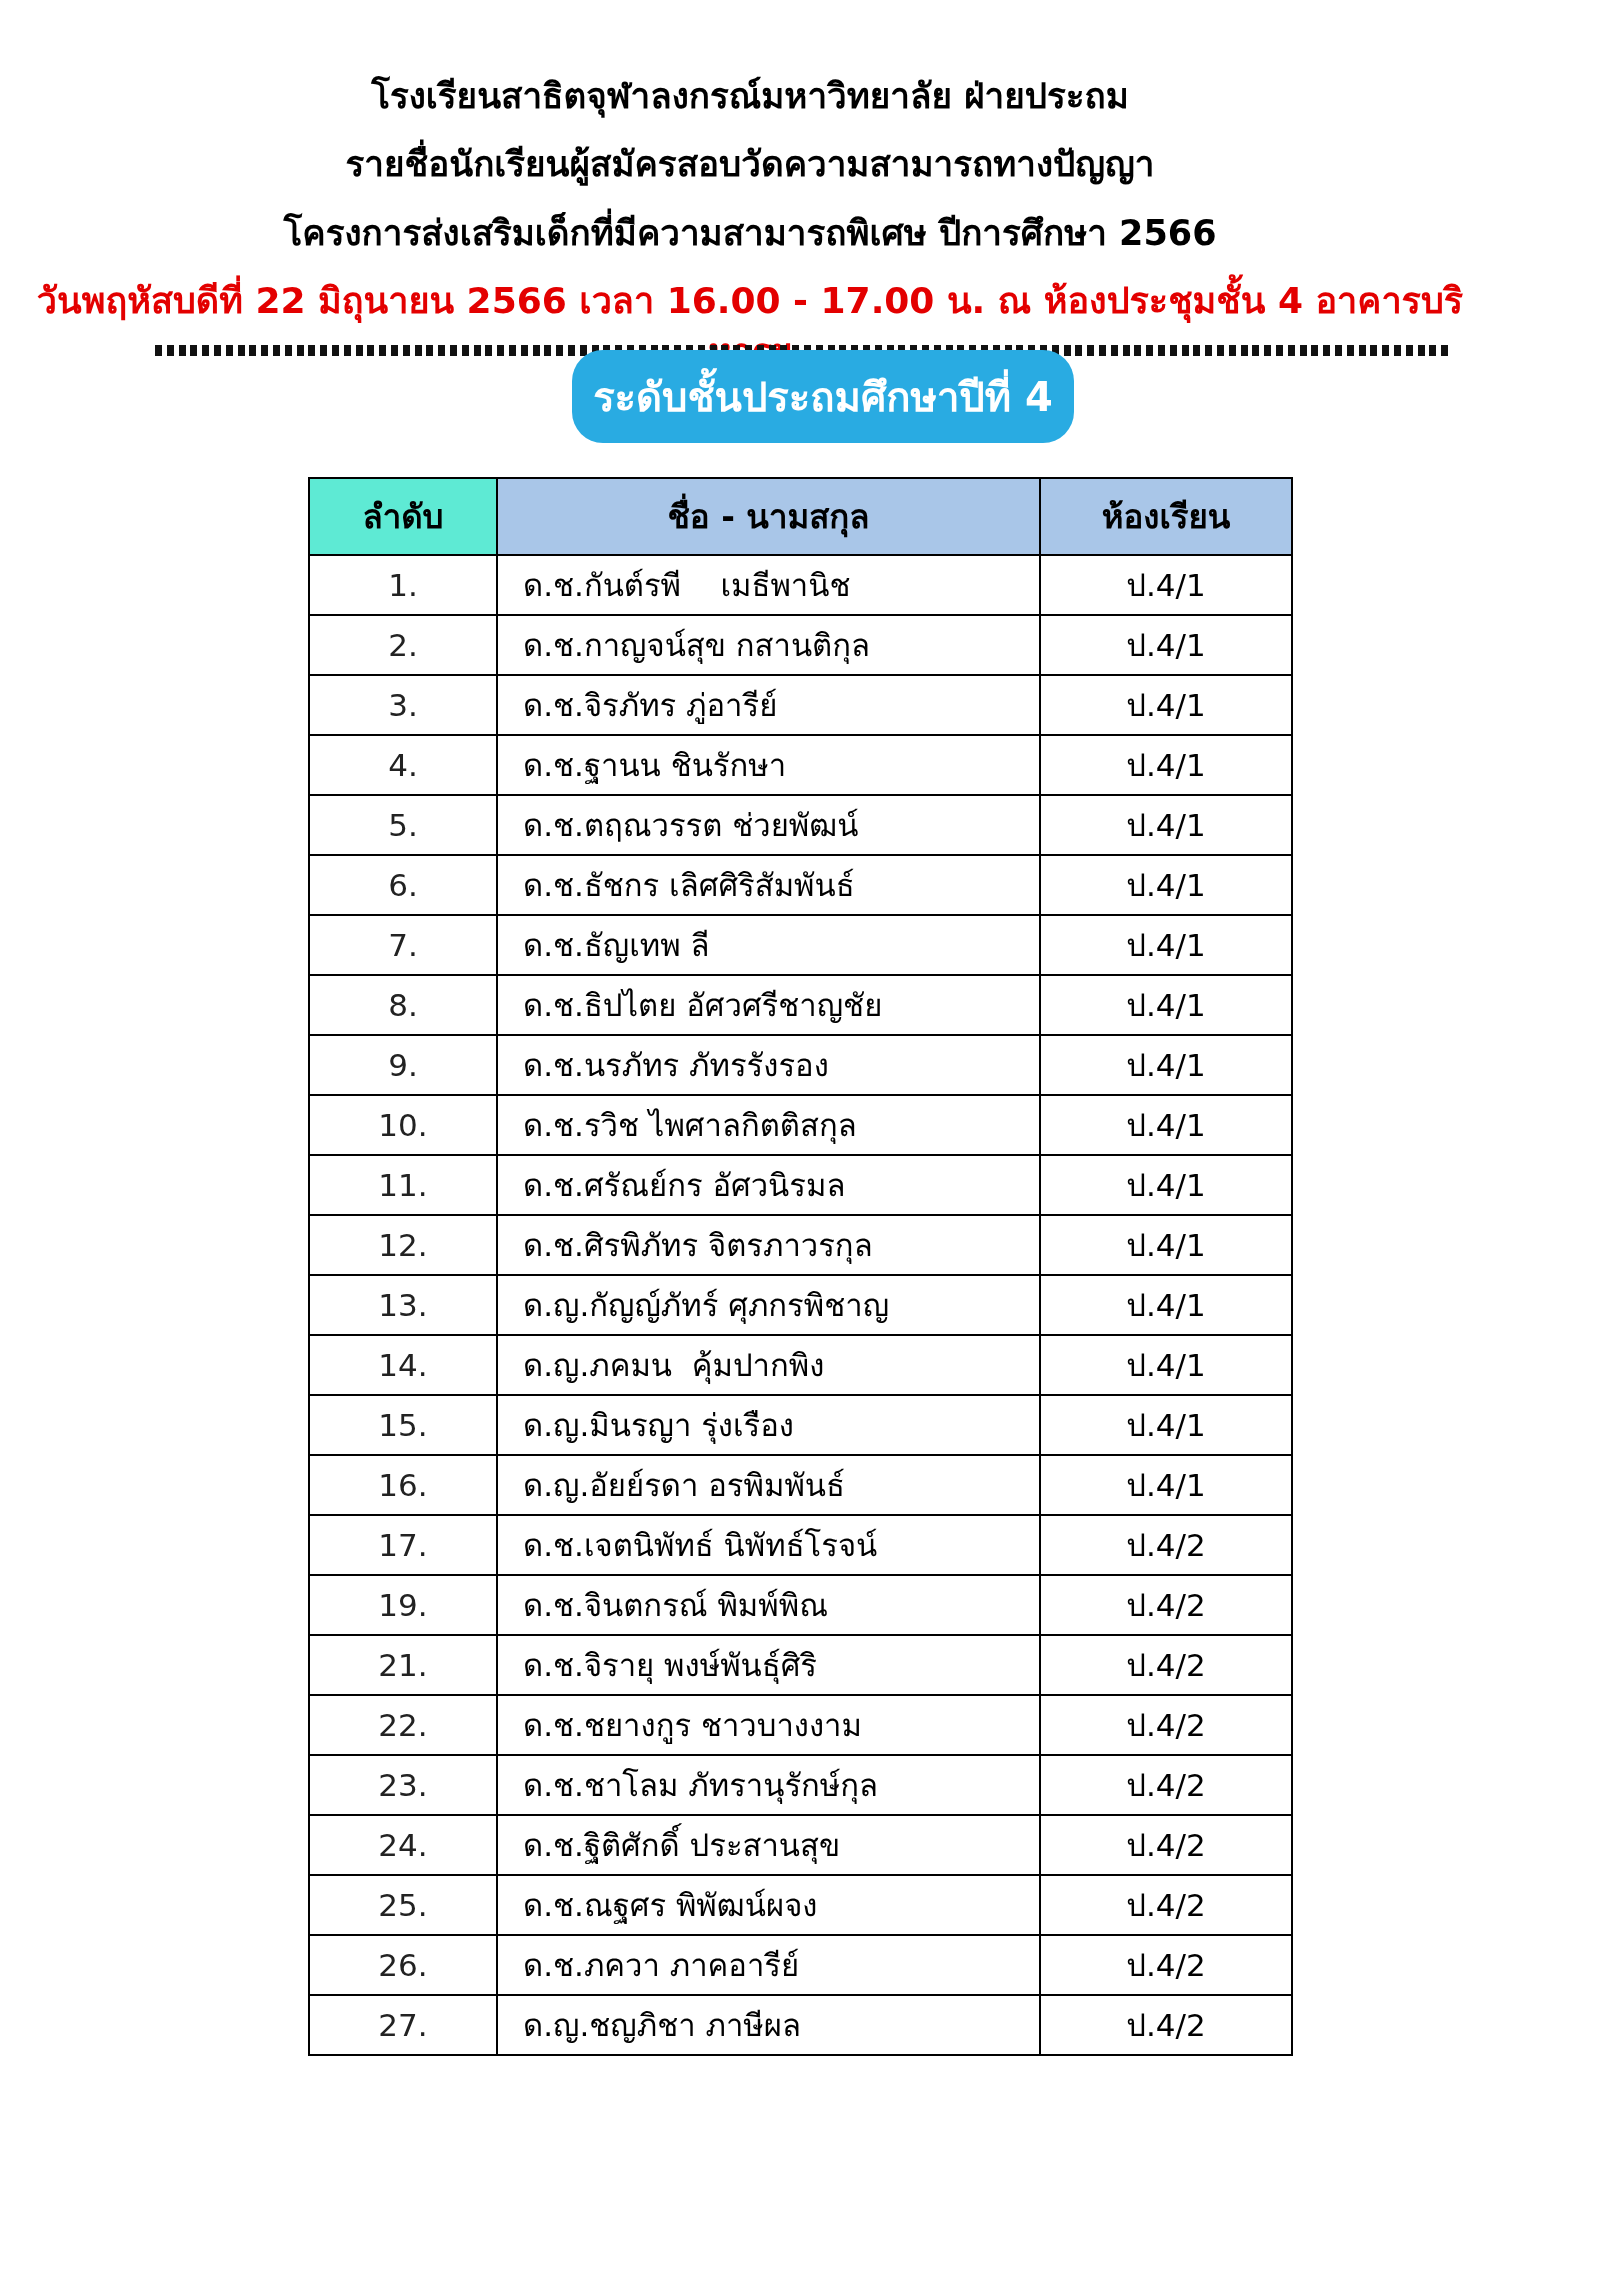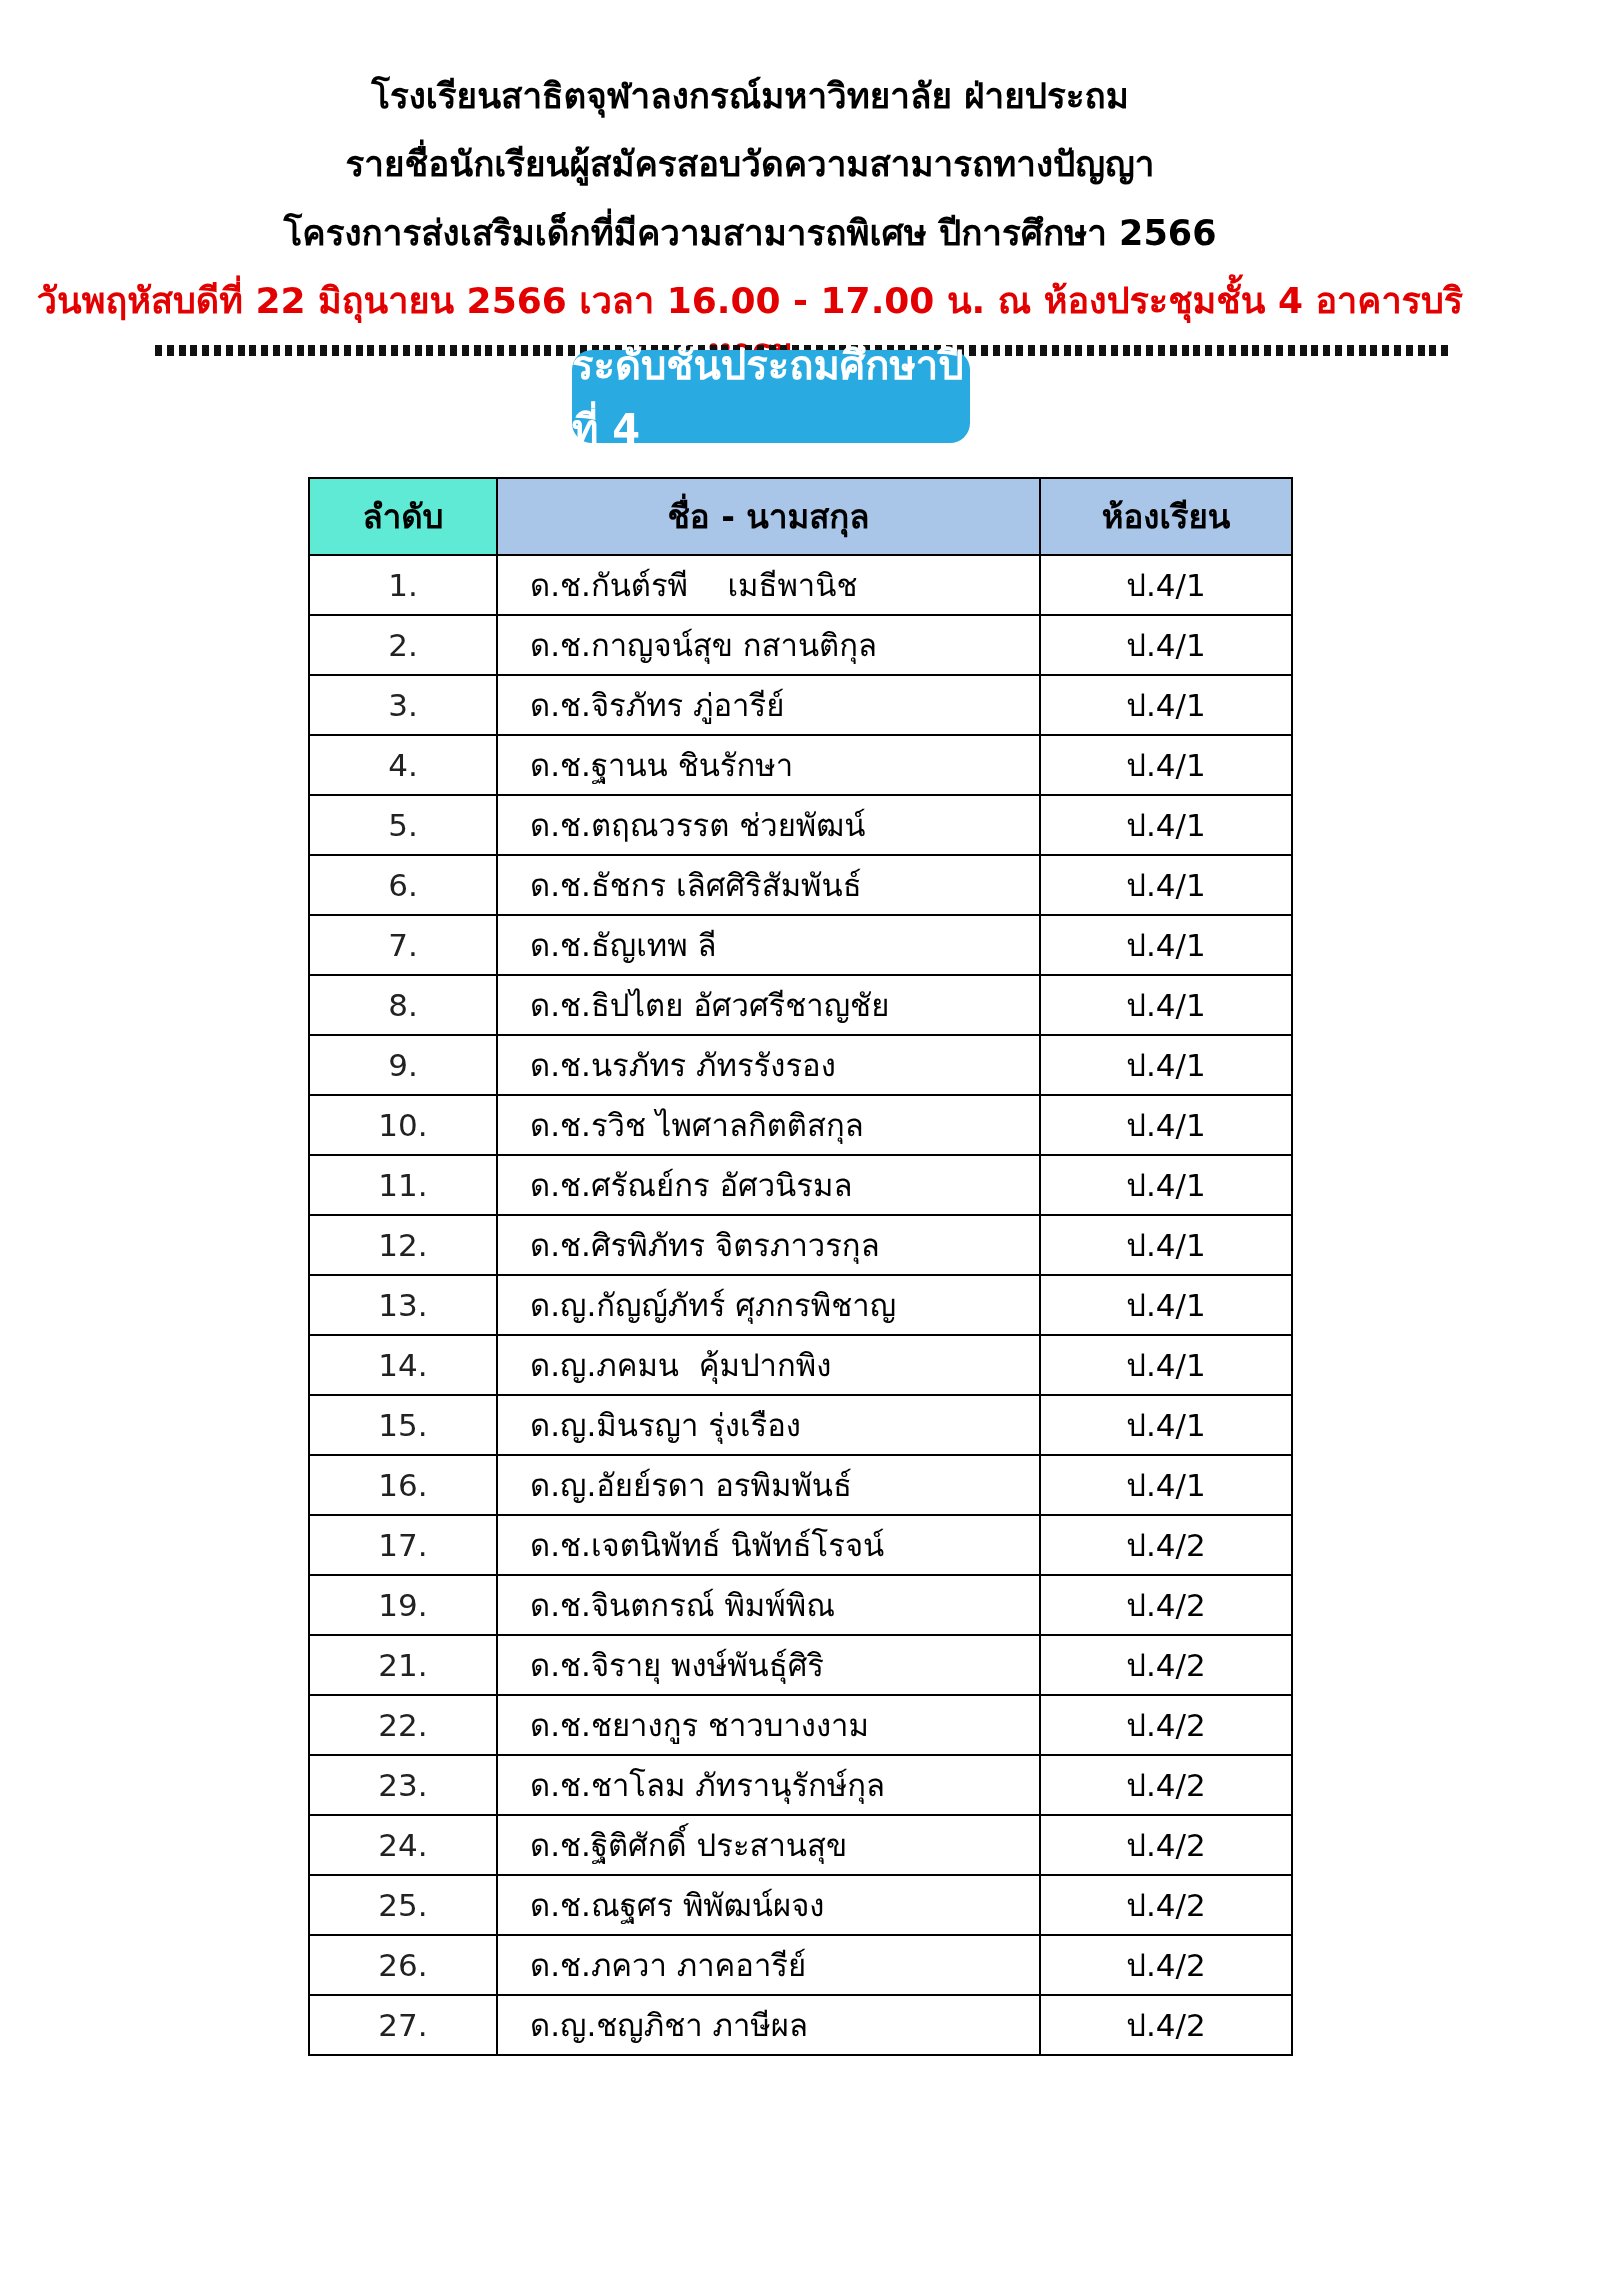--- a/index.html
+++ b/index.html
@@ -46,24 +46,24 @@
     top: 345px;
     left: 155px;
     width: 1298px;
     height: 10.8px;
     background: repeating-linear-gradient(90deg, #111 0px, #111 6.9px, transparent 6.9px, transparent 11.8px);
   }
   .grade-badge {
     position: absolute;
     top: 350px;
     left: 572px;
-    width: 398px;
+    width: 502px;
     height: 93px;
     margin-top: 32px; 
-    border-radius: 20px;
+    border-radius: 31px;
     display: flex;
     align-items: center;
     justify-content: center;
     color: #ffffff;
     font-size: 40px;
     font-weight: bold;
   }
   
   .grade-badge { margin-top: 0; }
   table.roster {
@@ -94,21 +94,21 @@
     vertical-align: middle;
   }
   td.cell {
     height: 56px;
     font-size: 31px;
     font-weight: normal;
     color: #000000;
     vertical-align: middle;
   }
   td.cell-no   { text-align: center; color: #222; }
-  td.cell-name { text-align: left; padding-left: 32px; white-space: pre-wrap; }
+  td.cell-name { text-align: left; padding-left: 25px; white-space: pre-wrap; }
   td.cell-room { text-align: center; }
 </style>
 </head>
 <body>
 
 <div class="page">
 
   <div class="title-line t2">รายชื่อนักเรียนผู้สมัครสอบวัดความสามารถทางปัญญา</div>
   <div class="title-line t1">โรงเรียนสาธิตจุฬาลงกรณ์มหาวิทยาลัย ฝ่ายประถม</div>
   <div class="title-line t3">โครงการส่งเสริมเด็กที่มีความสามารถพิเศษ ปีการศึกษา 2566</div>

